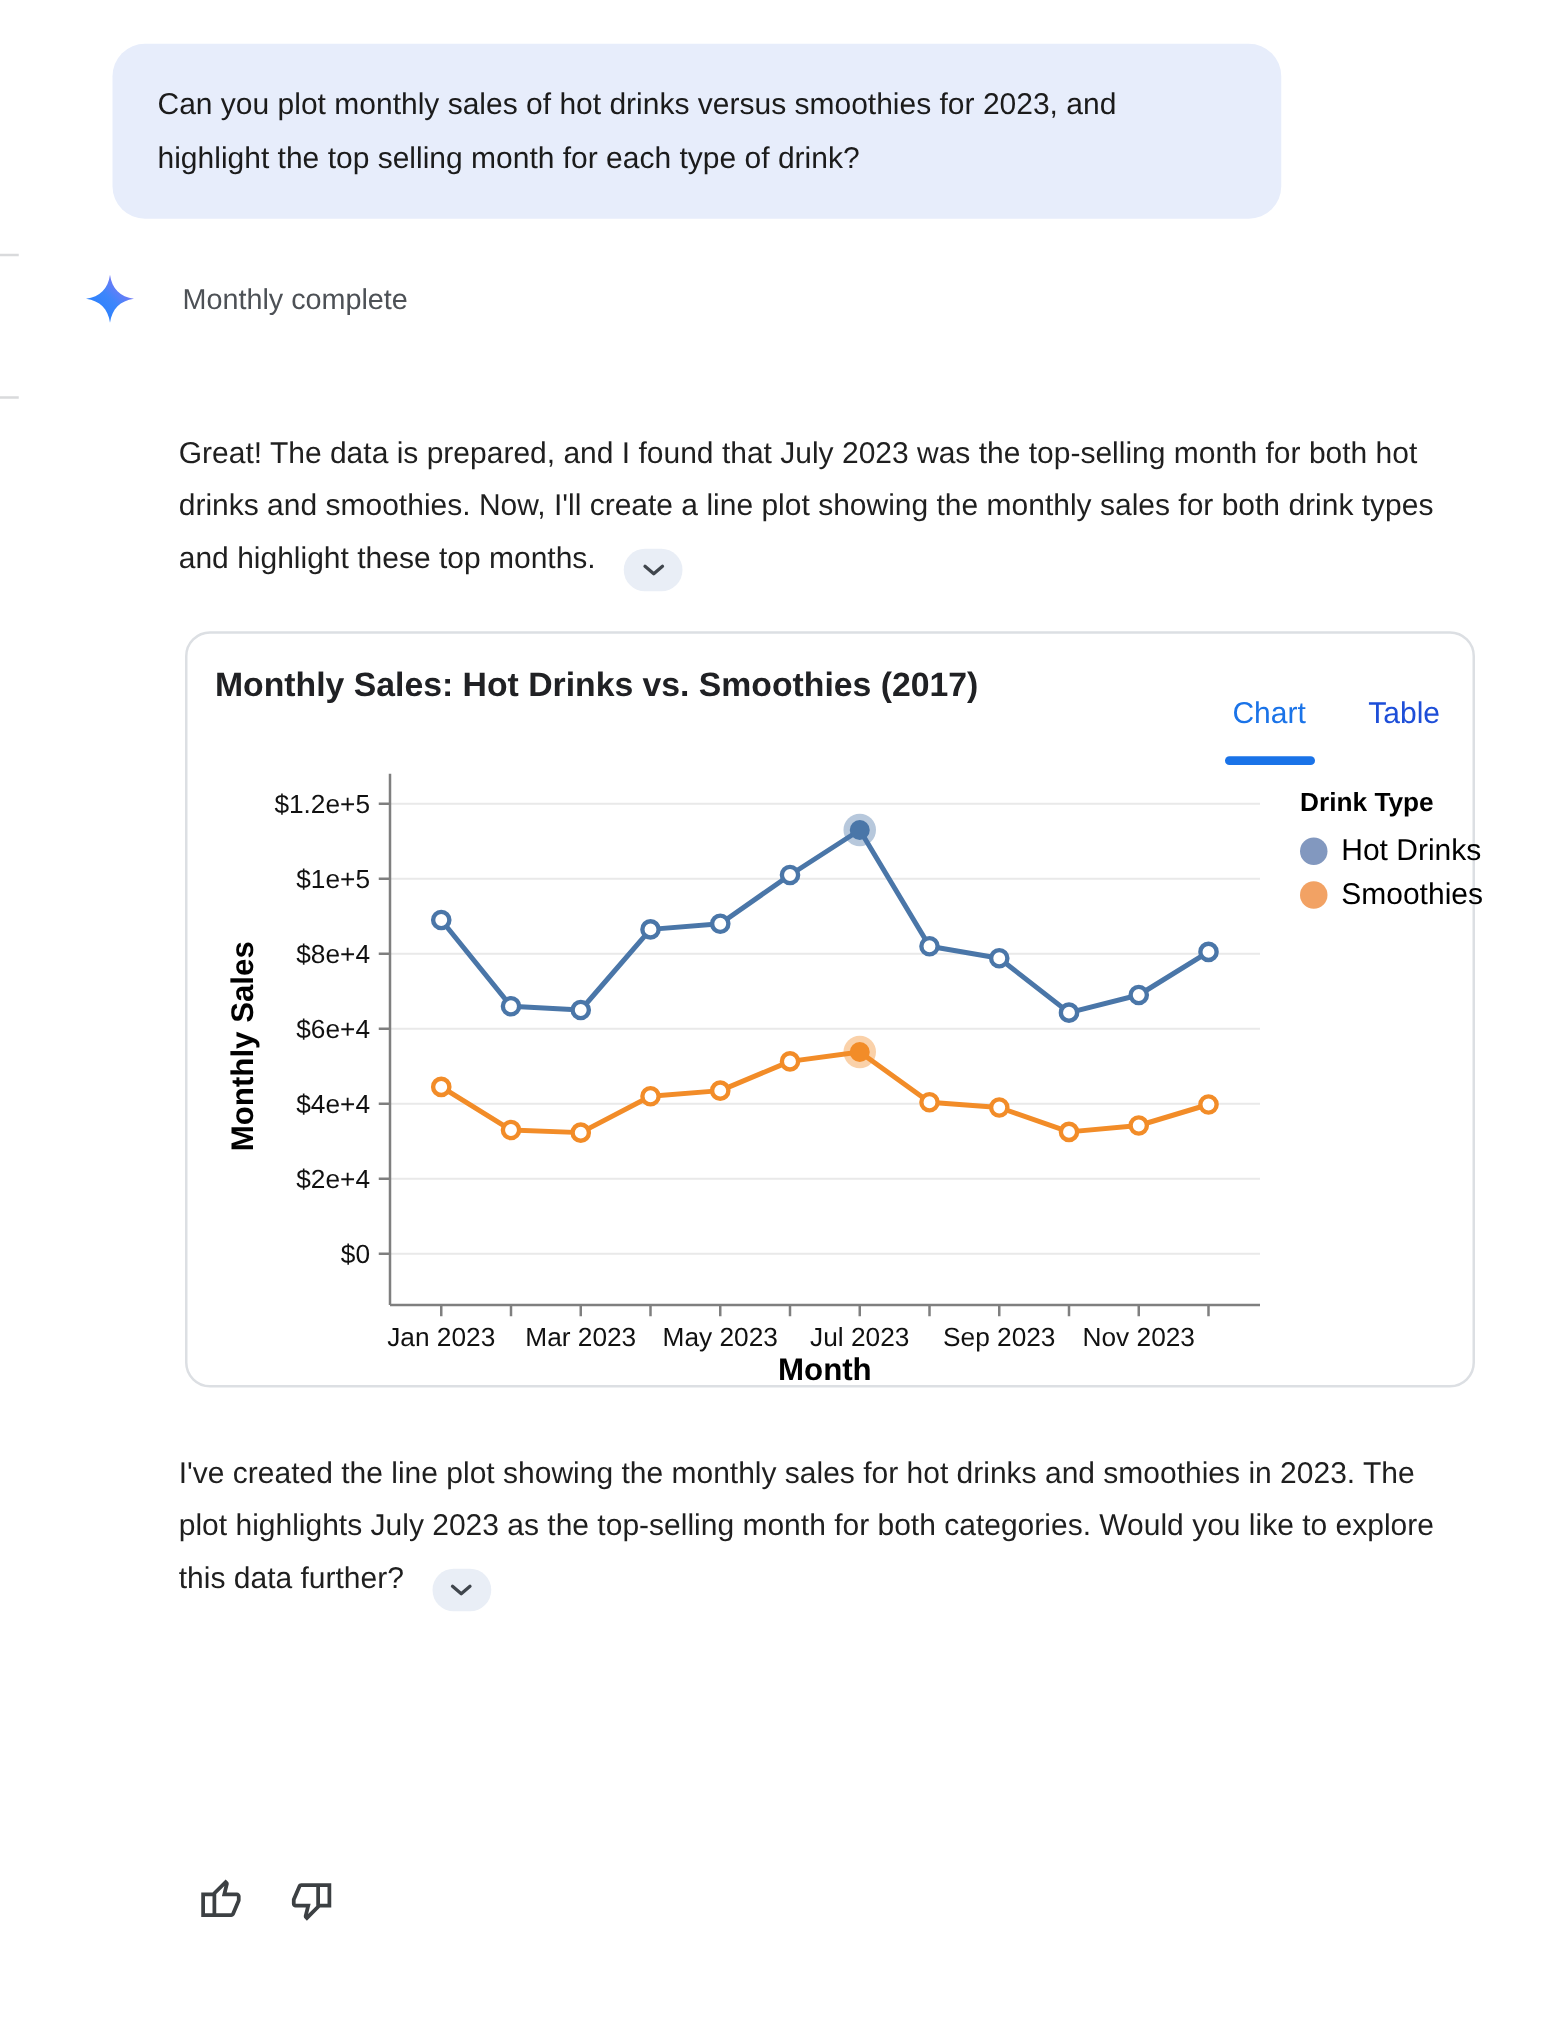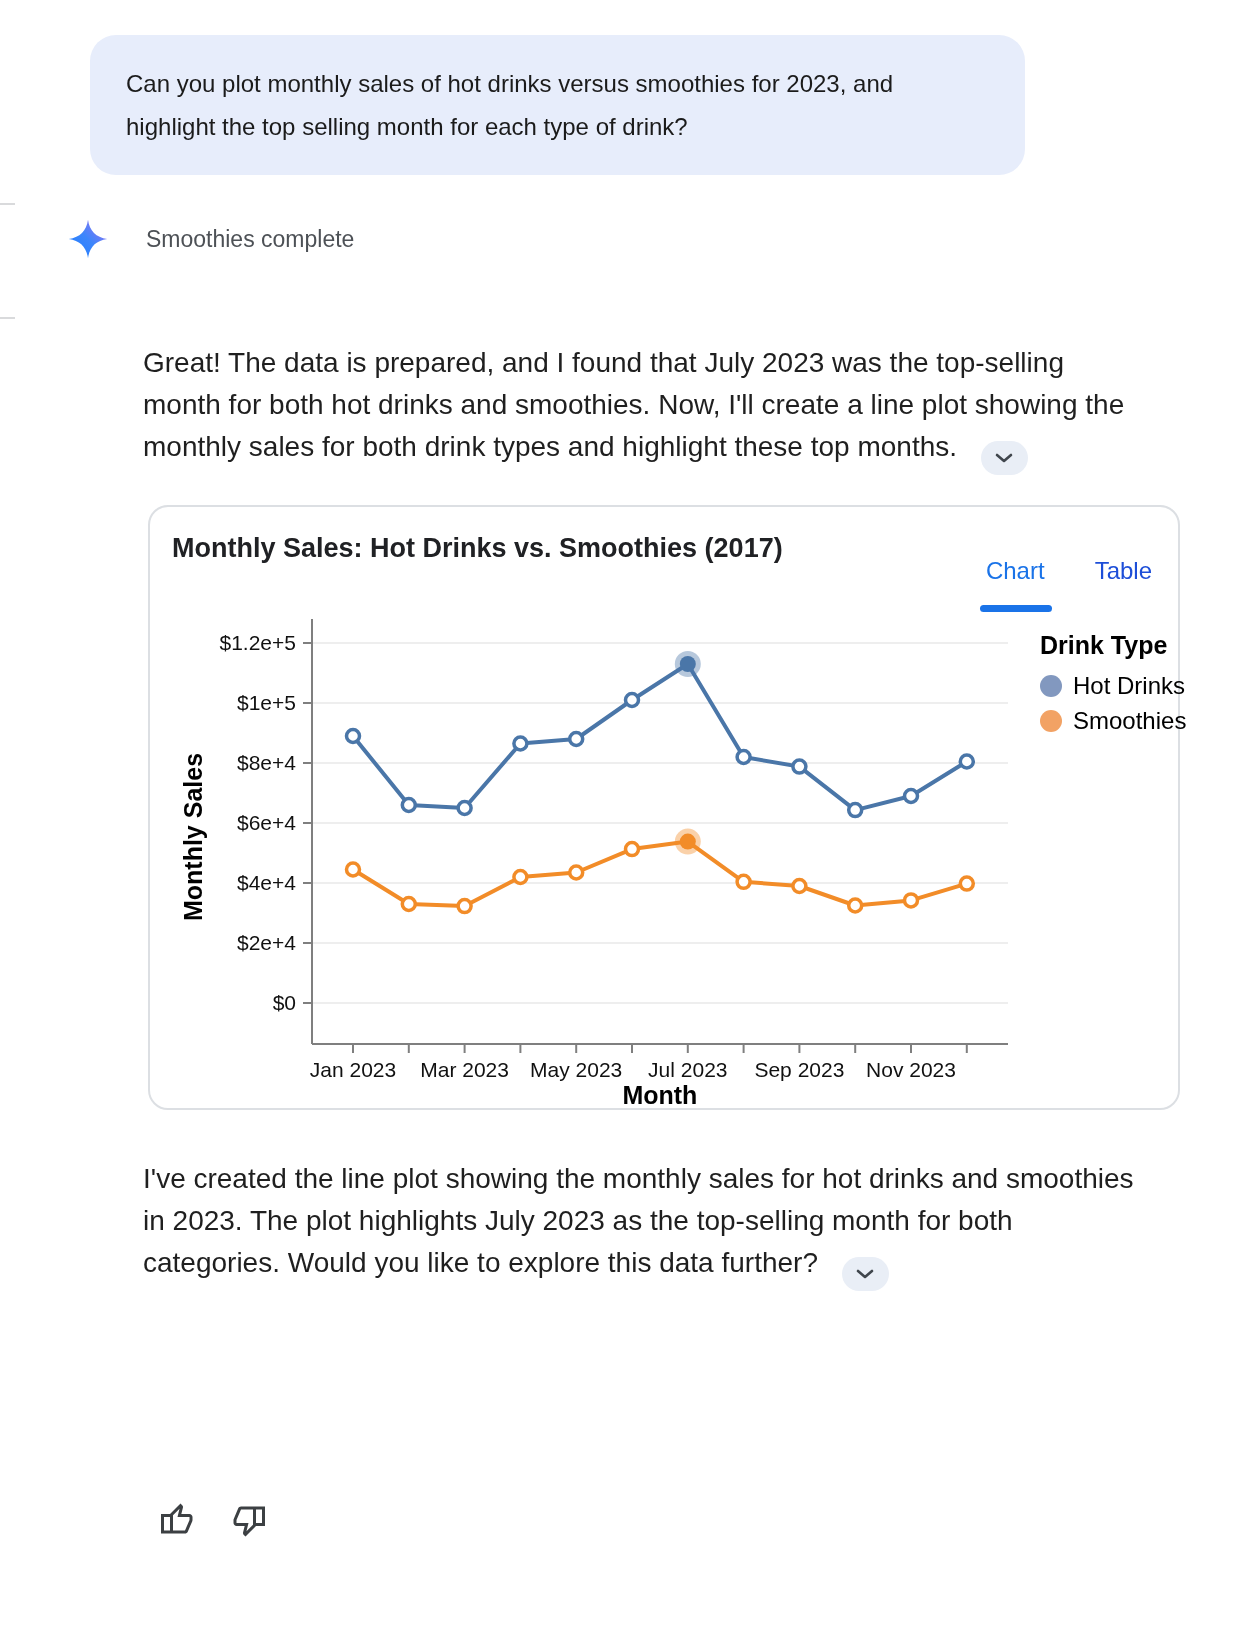--- a/index.html
+++ b/index.html
@@ -13,37 +13,37 @@
   .edge-line{position:absolute;left:0;width:15px;height:2px;background:#d9dadc;}
 
   .user-bubble{position:absolute;left:90px;top:35px;width:935px;background:var(--bubble);
         border-radius:26px;padding:27px 36px;}
   .user-bubble p{font-size:24px;line-height:43px;color:#1b1b1b;}
 
   .status-row{position:absolute;left:68px;top:219px;display:flex;align-items:center;gap:38px;}
   .status-row .spark{width:40px;height:40px;}
   .status-row span{font-size:23px;color:var(--muted);}
 
-  .para{position:absolute;font-size:28px;line-height:42px;color:var(--body);width:1005px;left:143px;}
+  .para{position:absolute;font-size:24px;line-height:42px;color:var(--body);width:1005px;left:143px;}
   .pill{display:inline-flex;align-items:center;justify-content:center;width:47px;height:34px;
         border-radius:17px;background:var(--pill);border:none;cursor:pointer;margin-left:16px;
         vertical-align:-7px;}
 
   .chart-card{position:absolute;left:148px;top:505px;width:1032px;height:605px;background:#fff;
         border:2px solid var(--card-border);border-radius:20px;}
   .card-title{position:absolute;left:22px;top:26px;font-size:27px;font-weight:600;color:#202124;}
   .tabs{position:absolute;top:50px;right:26px;display:flex;gap:50px;align-items:center;}
   .tab{position:relative;font-size:24px;cursor:pointer;color:#1d4ed8;}
   .tab.active{color:var(--accent);font-weight:500;}
   .tab-underline{position:absolute;left:-6px;top:48px;width:72px;height:7px;border-radius:4px;
         background:var(--accent);}
   #chart-svg{position:absolute;left:0;top:0;width:1032px;height:605px;}
   #chart-svg text{font-family:"Liberation Sans",sans-serif;}
   .legend{position:absolute;left:890px;top:124px;}
-  .legend-title{font-size:25px;font-weight:700;color:#000;margin-bottom:12px;}
+  .legend-title{font-size:21px;font-weight:700;color:#000;margin-bottom:12px;}
   .legend-item{display:flex;align-items:center;gap:11px;font-size:24px;color:#000;margin-bottom:7px;}
   .legend-item .dot{width:22px;height:22px;border-radius:50%;flex:0 0 auto;}
 
   .feedback{position:absolute;left:152px;top:1496px;display:flex;gap:26px;}
   .fb-btn{width:48px;height:48px;border:none;background:transparent;cursor:pointer;
         display:flex;align-items:center;justify-content:center;border-radius:50%;}
   .fb-btn svg{width:36px;height:36px;fill:#3c4043;}
 </style>
 </head>
 <body>
@@ -61,21 +61,21 @@
     <svg class="spark" viewBox="0 0 100 100">
       <defs>
         <linearGradient id="sparkgrad" x1="0" y1="1" x2="1" y2="0">
           <stop offset="0" stop-color="#1c7dff"></stop>
           <stop offset="0.5" stop-color="#3d86fb"></stop>
           <stop offset="1" stop-color="#a96ef0"></stop>
         </linearGradient>
       </defs>
       <path d="M50 2 C54 30 70 46 98 50 C70 54 54 70 50 98 C46 70 30 54 2 50 C30 46 46 30 50 2 Z" fill="url(#sparkgrad)"></path>
     </svg>
-    <span>Smoothies complete</span>
+    <span>Monthly complete</span>
   </div>
 
   <p class="para" style="top:342px">
     <span>Great! The data is prepared, and I found that July 2023 was the top-selling month for both hot drinks and smoothies. Now, I'll create a line plot showing the monthly sales for both drink types and highlight these top months.</span>
     <button class="pill">
       <svg width="18" height="10" viewBox="0 0 18 10">
         <path d="M2 2l7 6 7-6" fill="none" stroke="#40464d" stroke-width="2.6" stroke-linecap="round" stroke-linejoin="round"></path>
       </svg>
     </button>
   </p>

